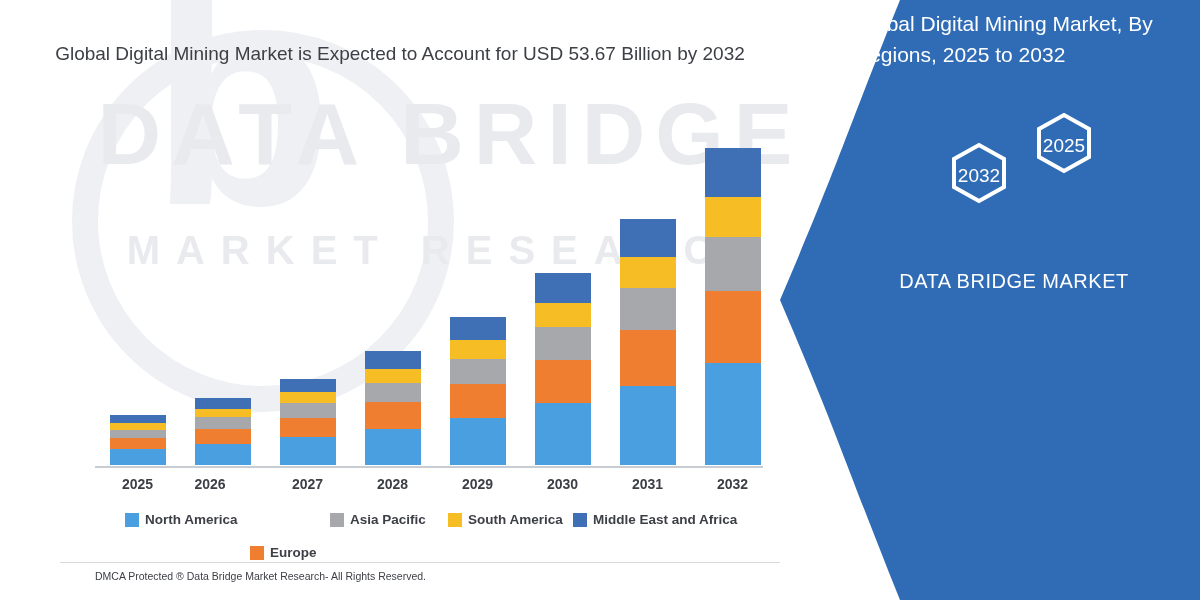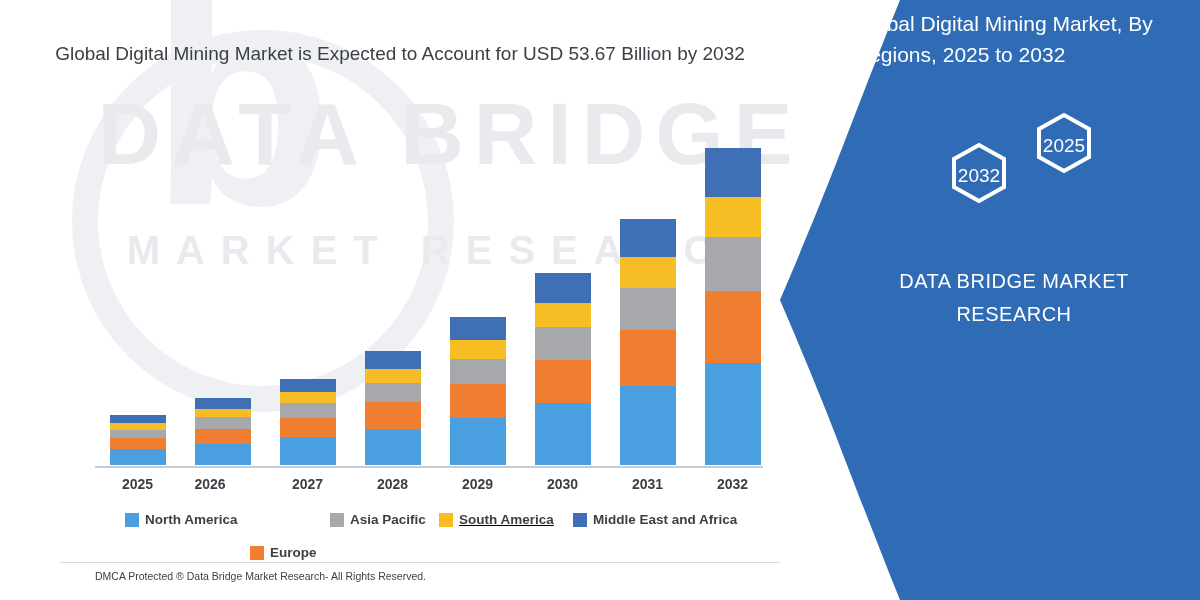--- a/index.html
+++ b/index.html
@@ -196,21 +196,21 @@
         <span class="leg-txt">North America</span>
       </div>
       <div class="leg-item" style="left: 155px; margin-top: 33px;">
         <span class="leg-sw" style="background: rgb(239, 126, 49);"></span>
         <span class="leg-txt">Europe</span>
       </div>
       <div class="leg-item" style="left: 235px;">
         <span class="leg-sw" style="background: rgb(166, 168, 171);"></span>
         <span class="leg-txt">Asia Pacific</span>
       </div>
-      <div class="leg-item" style="left: 344px; text-decoration: underline;">
+      <div class="leg-item" style="left: 353px;">
         <span class="leg-sw" style="background: rgb(247, 189, 36);"></span>
         <span class="leg-txt">South America</span>
       </div>
       <div class="leg-item" style="left: 470px; margin-left: 8px;">
         <span class="leg-sw" style="background: rgb(63, 111, 181);"></span>
         <span class="leg-txt">Middle East and Africa</span>
       </div>
     </div>
 
   <div class="footer-line"></div>
@@ -235,18 +235,17 @@
       <div class="hexwrap">
         <svg width="260" height="110" viewBox="0 0 260 110">
           <polygon points="130,78 105,64 105,36 130,22 155,36 155,64" fill="none" stroke="#ffffff" stroke-width="4" transform="translate(-55,18)"></polygon>
           <polygon points="130,78 105,64 105,36 130,22 155,36 155,64" fill="none" stroke="#ffffff" stroke-width="4" transform="translate(30,-12)"></polygon>
         </svg>
         <div class="hex-label" style="left:-55px;top:60px;">2032</div>
         <div class="hex-label" style="left:30px;top:30px;">2025</div>
       </div>
       <div class="brand">
         <div>DATA BRIDGE MARKET</div>
-        <div>RESEARCH</div>
       </div>
     </div>
   </div>
 
 </div>
 
 </body></html>

